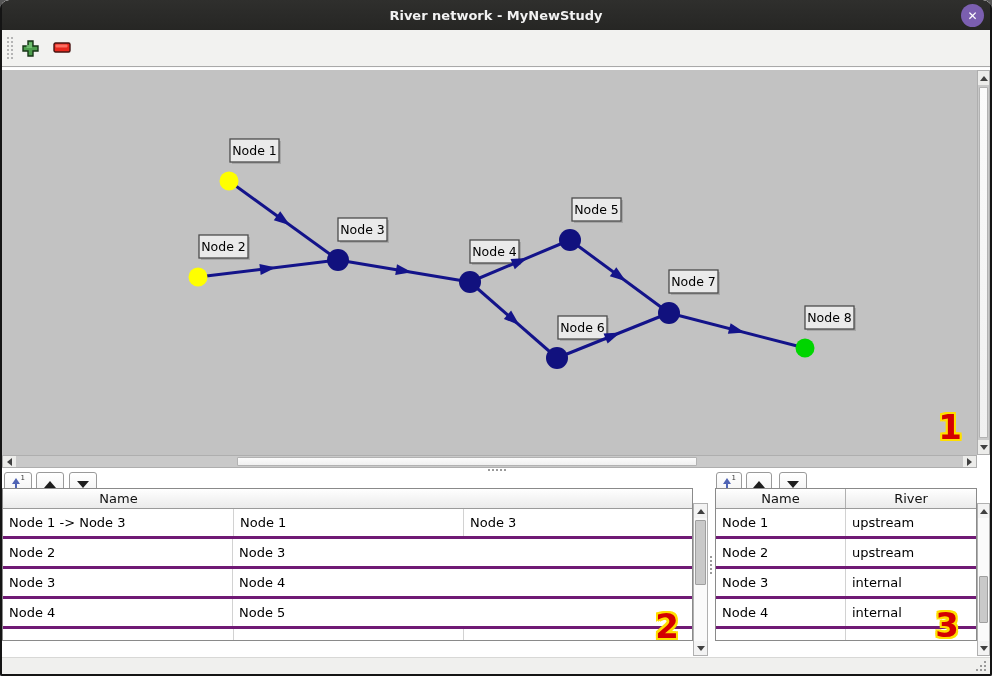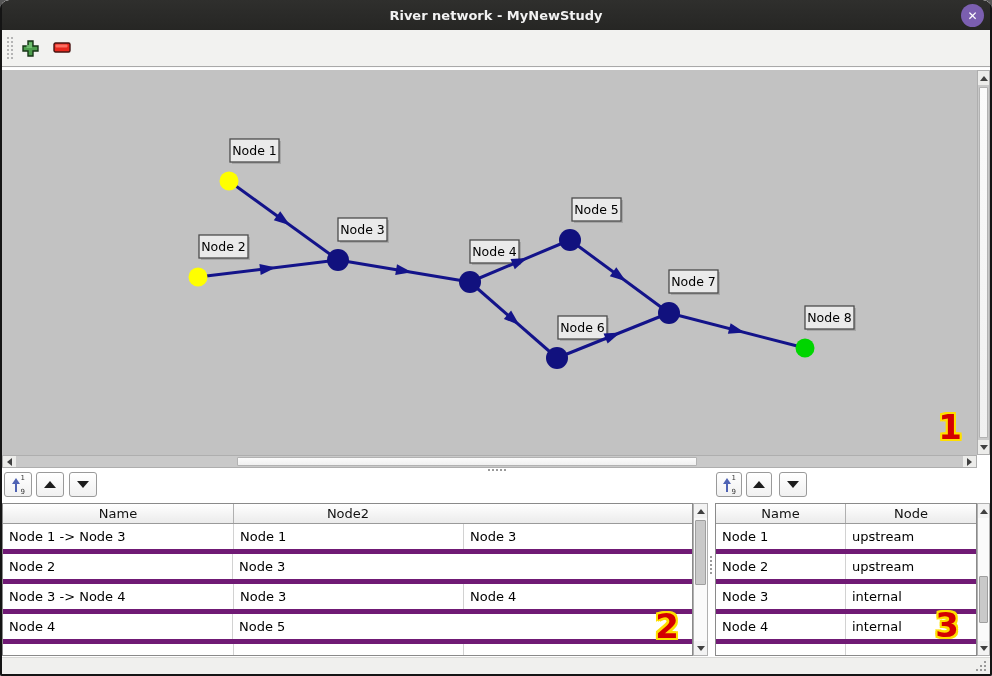--- a/index.html
+++ b/index.html
@@ -67,25 +67,25 @@
   .sort-glyph { position:relative; width:14px; height:16px; }
   .sort-glyph .arrow { position:absolute; left:1px; top:1px; width:0; height:0;
                border-left:4px solid transparent; border-right:4px solid transparent; border-bottom:6px solid #4f63b4; }
   .sort-glyph .stem { position:absolute; left:4px; top:6px; width:2px; height:9px; background:#4f63b4; }
   .sort-glyph .d1 { position:absolute; right:0; top:-3px; font-size:7px; color:#333; }
   .sort-glyph .d9 { position:absolute; right:0; bottom:-3px; font-size:7px; color:#333; }
   .mini-tri-up   { width:0;height:0;border-left:6px solid transparent;border-right:6px solid transparent;border-bottom:7px solid #1d1d1d; }
   .mini-tri-down { width:0;height:0;border-left:6px solid transparent;border-right:6px solid transparent;border-top:7px solid #1d1d1d; }
 
   
-  .tbl { position:absolute; top:503px; background:#fff; border:1px solid #8a8a8a; overflow:hidden; }
+  .tbl { position:absolute; top:488px; background:#fff; border:1px solid #8a8a8a; overflow:hidden; }
   .tbl-head { display:flex; height:20px; background:linear-gradient(#ffffff,#ebebeb); border-bottom:1px solid #9a9a9a; }
   .tbl-head .cell { display:flex; align-items:center; justify-content:center; font-size:13px; color:#111;
                     border-right:1px solid #b0b0b0; }
-  .tbl-row { display:flex; height:30px; border-bottom:5px solid #701a75; background:#fff; }
+  .tbl-row { display:flex; height:30px; border-bottom:3px solid #701a75; background:#fff; }
   .tbl-row .cell { display:flex; align-items:center; padding-left:6px; font-size:13px; color:#000;
                    border-right:1px solid #d2d2d2; overflow:hidden; white-space:nowrap; }
   .tbl-row.partial { height:13px; border-bottom:none; }
   .cell:last-child { border-right:none; }
 
   
   .annotation { position:absolute; transform:translate(-50%,-50%); font-size:34px; font-weight:bold; color:#d40000;
     z-index:40; pointer-events:none; font-family:"DejaVu Sans","Liberation Sans",sans-serif;
     text-shadow:-2px -2px 0 #ffdf00, 2px -2px 0 #ffdf00, -2px 2px 0 #ffdf00, 2px 2px 0 #ffdf00,
                 -2px 0 0 #ffdf00, 2px 0 0 #ffdf00, 0 -2px 0 #ffdf00, 0 2px 0 #ffdf00; }
@@ -261,33 +261,31 @@
   <span class="panel-btn" style="left:746px;width:26px;">
       <i class="mini-tri-up"></i>
     </span>
   <span class="panel-btn" style="left:779px;">
       <i class="mini-tri-down"></i>
     </span>
 
   <div class="tbl" id="links-table" style="left:2px;width:691px;height:153px;">
       <div class="tbl-head">
         <div class="cell" style="width: 231px;">Name</div>
-        <div class="cell" style="width: 228px;">Node2</div>
       </div>
       <div class="tbl-row">
         <div class="cell" style="width: 231px;">Node 1 -&gt; Node 3</div>
         <div class="cell" style="width: 230px;">Node 1</div>
         <div class="cell" style="width: 228px;">Node 3</div>
       </div>
       <div class="tbl-row">
         <div class="cell" style="width: 230px;">Node 2</div>
         <div class="cell" style="width: 228px;">Node 3</div>
       </div>
       <div class="tbl-row">
-        <div class="cell" style="width: 231px;">Node 3 -&gt; Node 4</div>
         <div class="cell" style="width: 230px;">Node 3</div>
         <div class="cell" style="width: 228px;">Node 4</div>
       </div>
       <div class="tbl-row">
         <div class="cell" style="width: 230px;">Node 4</div>
         <div class="cell" style="width: 228px;">Node 5</div>
       </div>
       <div class="tbl-row partial">
         <div class="cell" style="width: 231px;"></div>
         <div class="cell" style="width: 230px;"></div>
@@ -304,21 +302,21 @@
       </span>
   </div>
 
   <div class="v-splitter">
       <i></i>
     </div>
 
   <div class="tbl" id="nodes-table" style="left:715px;width:262px;height:153px;">
       <div class="tbl-head">
         <div class="cell" style="width: 130px;">Name</div>
-        <div class="cell" style="width: 130px;">Node</div>
+        <div class="cell" style="width: 130px;">River</div>
       </div>
       <div class="tbl-row">
         <div class="cell" style="width: 130px;">Node 1</div>
         <div class="cell" style="width: 130px;">upstream</div>
       </div>
       <div class="tbl-row">
         <div class="cell" style="width: 130px;">Node 2</div>
         <div class="cell" style="width: 130px;">upstream</div>
       </div>
       <div class="tbl-row">

